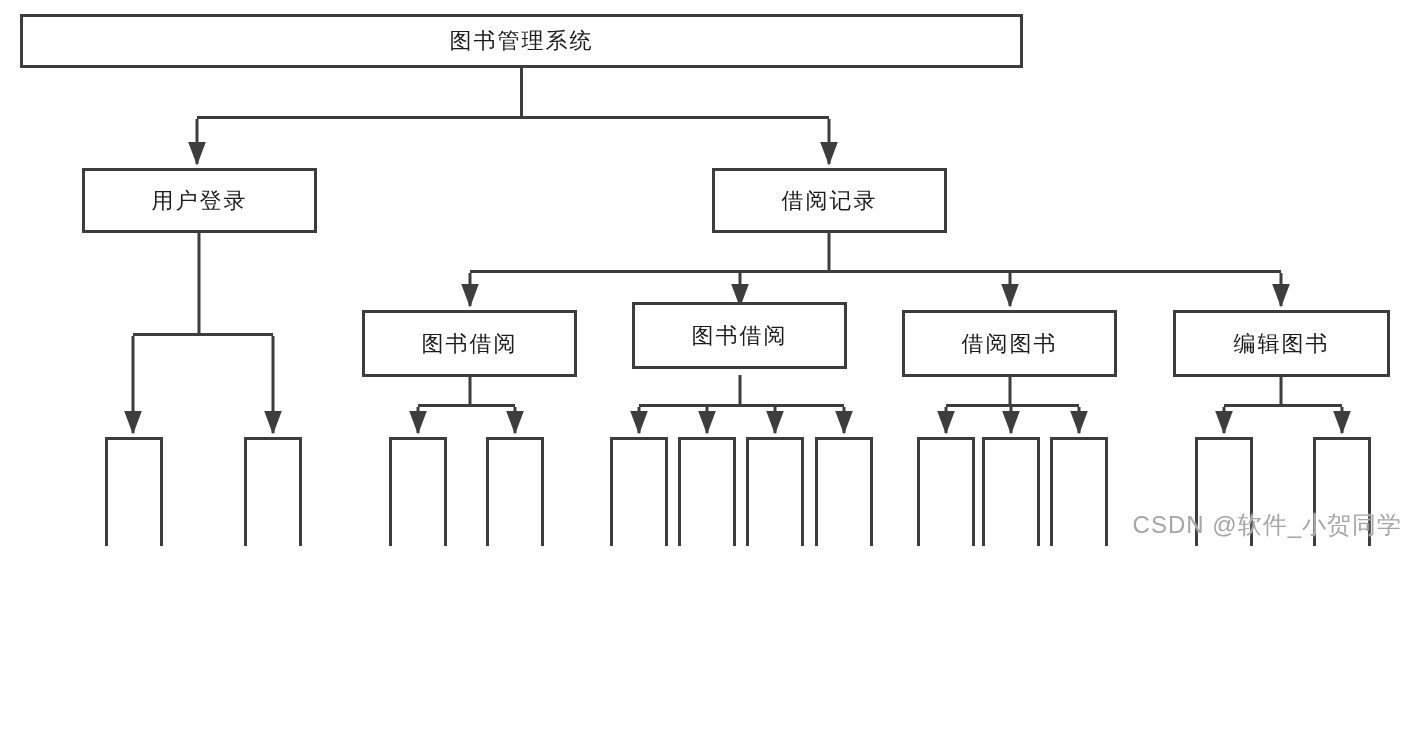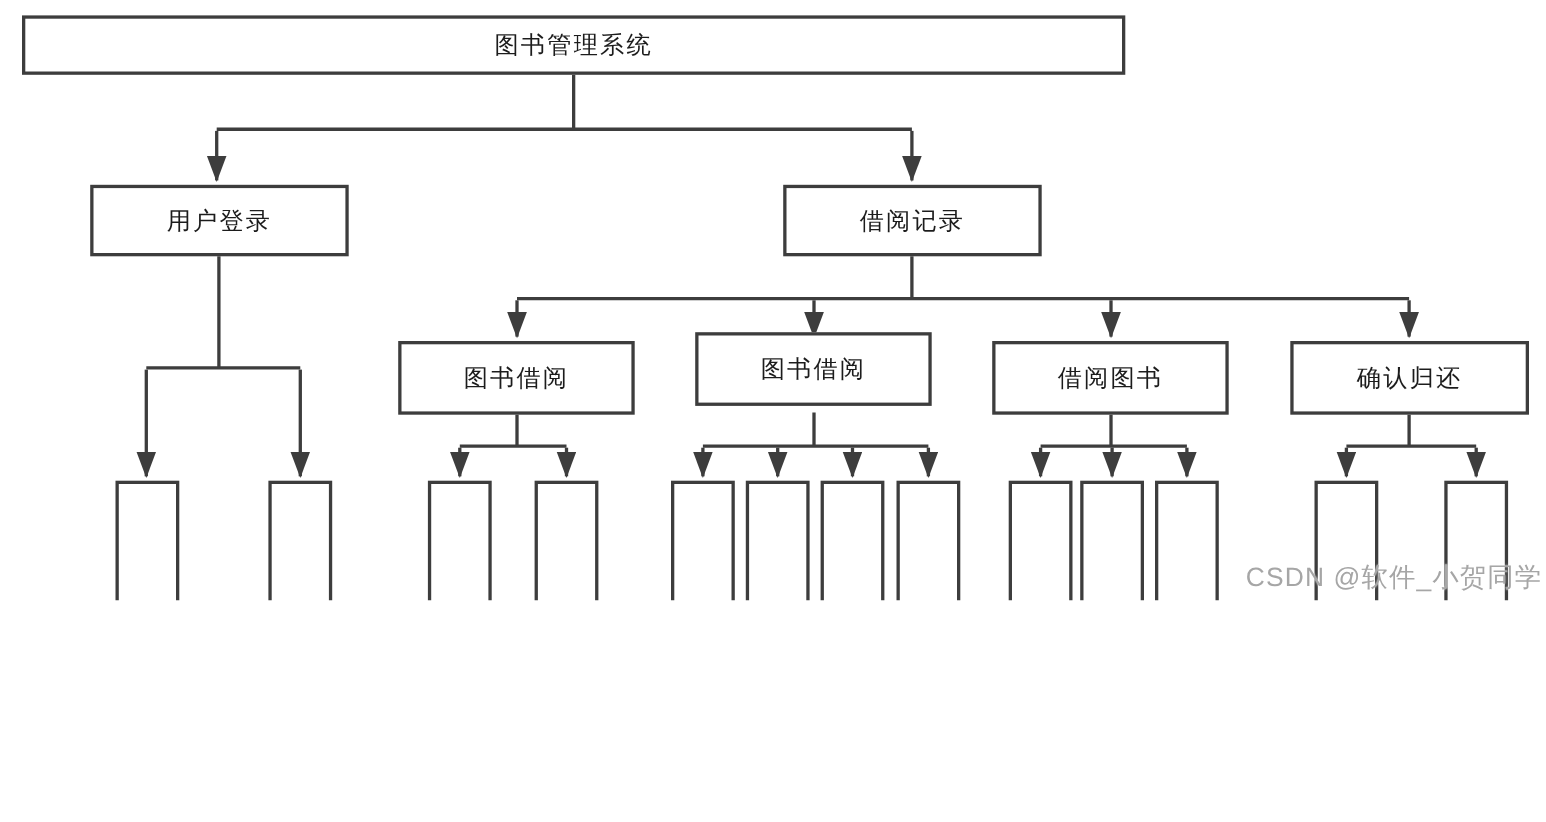--- a/index.html
+++ b/index.html
@@ -116,21 +116,21 @@
   <div class="node h" style="left:362px;top:310px;width:215px;height:67px">
     <span>图书借阅</span>
   </div>
   <div class="node h" style="left:632px;top:302px;width:215px;height:67px">
     <span>图书借阅</span>
   </div>
   <div class="node h" style="left:902px;top:310px;width:215px;height:67px">
     <span>借阅图书</span>
   </div>
   <div class="node h" style="left:1173px;top:310px;width:217px;height:67px">
-    <span>确认归还</span>
+    <span>编辑图书</span>
   </div>
 
   <div class="node v" style="left:105px;top:437px;width:58px;height:298px">
     <span>用户登录</span>
   </div>
   <div class="node v" style="left:244px;top:437px;width:58px;height:298px">
     <span>注销登录</span>
   </div>
   <div class="node v" style="left:389px;top:437px;width:58px;height:298px">
     <span>查询图书</span>

